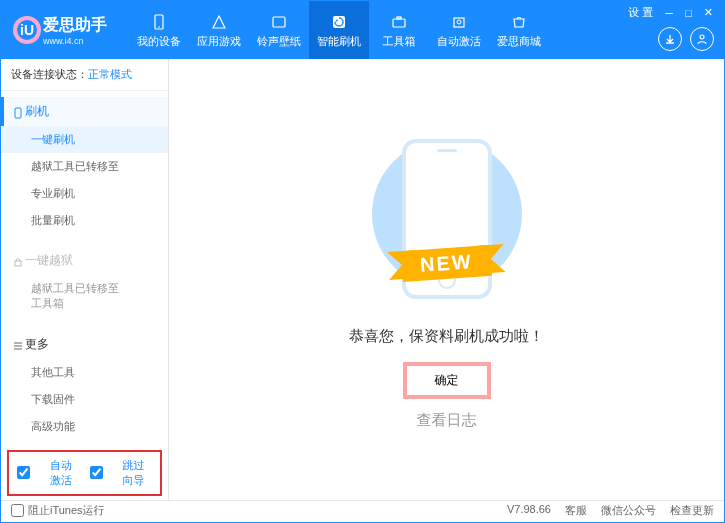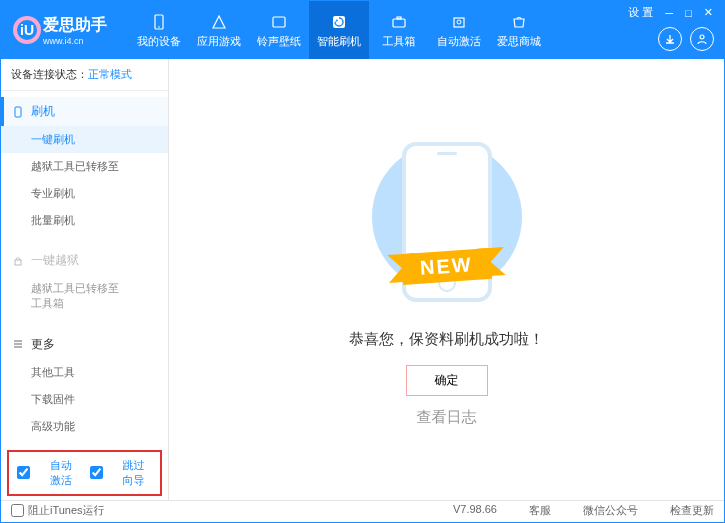--- a/index.html
+++ b/index.html
@@ -16,45 +16,45 @@
 .nav-item .icon { width: 20px; height: 20px; display: flex; align-items: center; justify-content: center; }
 .header-right { position: absolute; right: 8px; top: 4px; display: flex; gap: 6px; color: #fff; font-size: 11px; align-items: center; }
 .header-right .win-btn { cursor: pointer; padding: 0 3px; }
 .header-right-bottom { position: absolute; right: 10px; bottom: 8px; display: flex; gap: 8px; }
 .circle-btn { width: 24px; height: 24px; border: 1.5px solid #fff; border-radius: 50%; display: flex; align-items: center; justify-content: center; cursor: pointer; color: #fff; }
 .body { display: flex; height: calc(100% - 58px - 22px); }
 .sidebar { width: 168px; border-right: 1px solid #e5e5e5; display: flex; flex-direction: column; overflow-y: auto; }
 .status-bar { padding: 8px 10px; font-size: 11px; border-bottom: 1px solid #eee; }
 .status-bar .ok { color: #1a8cff; }
 .side-section { padding: 6px 0; }
-.side-head { display: flex; align-items: center; padding: 6px 10px; color: #333; cursor: pointer; gap: 6px; }
+.side-head { display: flex; align-items: flex-end; padding: 6px 10px; color: #333; cursor: pointer; }
 .side-head.active { color: #1a8cff; border-left: 3px solid #1a8cff; padding-left: 7px; background: #f5faff; }
 .side-head .sicon { width: 14px; height: 14px; display: inline-flex; align-items: center; justify-content: center; }
 .side-sub { padding: 6px 10px 6px 30px; font-size: 11px; color: #666; cursor: pointer; }
 .side-sub.active { color: #1a8cff; background: #eaf4ff; }
 .side-sub.note { color: #999; line-height: 1.4; }
 .disabled { color: #bbb; }
 .checkbox-row { border: 2px solid #d33; padding: 6px 8px; margin: 4px 6px; display: flex; gap: 10px; font-size: 11px; }
 .checkbox-row label { display: flex; align-items: center; gap: 20px; color: #1a8cff; cursor: pointer; }
 .main { flex: 1; display: flex; flex-direction: column; align-items: center; justify-content: center; position: relative; }
 .phone-img { position: relative; width: 200px; height: 180px; display: flex; align-items: center; justify-content: center; }
 .circle-bg { width: 150px; height: 150px; background: #bde0ff; border-radius: 50%; position: absolute; top: 10px; }
 .phone { position: relative; width: 90px; height: 160px; background: #fff; border: 4px solid #d7e9f7; border-radius: 14px; z-index: 2; }
 .phone::before { content: ""; position: absolute; top: 6px; left: 50%; transform: translateX(-50%); width: 20px; height: 3px; background: #d7e9f7; border-radius: 2px; }
 .phone::after { content: ""; position: absolute; bottom: 6px; left: 50%; transform: translateX(-50%); width: 14px; height: 14px; border: 2px solid #d7e9f7; border-radius: 50%; }
 .ribbon { position: absolute; bottom: 30px; z-index: 3; background: #ffb300; color: #fff; font-weight: bold; padding: 4px 18px; font-size: 20px; transform: rotate(-4deg); letter-spacing: 2px; }
 .ribbon::before, .ribbon::after { content: ""; position: absolute; top: 0; width: 0; height: 0; border: 14px solid #ffb300; }
 .ribbon::before { left: -14px; border-left-color: transparent; }
 .ribbon::after { right: -14px; border-right-color: transparent; }
 .success-text { margin-top: 18px; font-size: 15px; color: #333; }
-.ok-btn { margin-top: 16px; padding: 6px 28px; border: 1px solid #fca5a5; background: #fff; cursor: pointer; font-size: 12px; }
+.ok-btn { margin-top: 16px; padding: 6px 28px; border: 4px solid #fca5a5; background: #fff; cursor: pointer; font-size: 12px; }
 .log-link { margin-top: 12px; font-size: 15px; color: #999; cursor: pointer; }
 .footer { height: 20px; border-top: 1px solid #e5e5e5; display: flex; align-items: center; font-size: 11px; color: #666; padding: 0 10px; justify-content: space-between; }
 .footer-left { display: flex; align-items: center; gap: 4px; }
-.footer-right { display: flex; gap: 32px; }
+.footer-right { display: flex; gap: 14px; }
 .footer-right span { cursor: pointer; }
 input[type=checkbox] { accent-color: #1a8cff; }
 </style>
 </head>
 <body>
 
 <div class="header">
   <div class="logo-area">
     <div class="logo-circle">iU</div>
     <div class="logo-text">

